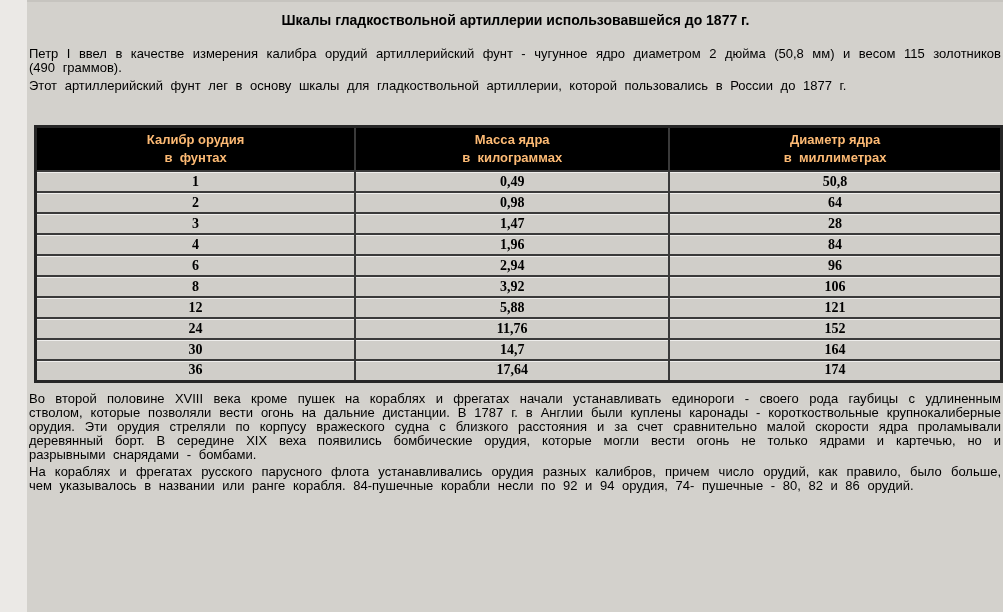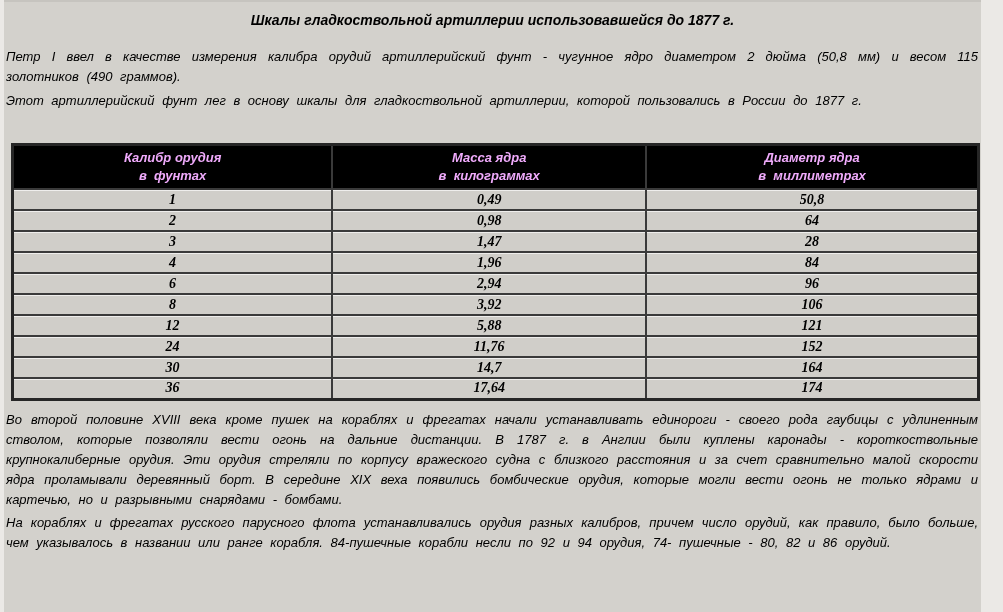--- a/index.html
+++ b/index.html
@@ -8,58 +8,57 @@
   }
   body {
     width: 1003px; height: 612px;
     background: #ebe9e6;
     overflow: hidden;
     font-family: "Liberation Sans", sans-serif;
     color: #000;
   }
   .content {
     position: absolute;
-    left: 4px; top: 0;
+    left: 27px; top: 0;
     width: 977px; height: 612px;
     background: #d3d1cc;
     border-top: 2px solid #c6c4bf;
-    font-style: italic;
   }
   .page-title {
     margin: 9px 2px 0 2px;
     text-align: center;
     font-size: 14px;
     font-weight: bold;
     line-height: 18px;
   }
   p.body-text {
     margin: 16px 3px 0 2px;
     font-size: 13px;
-    line-height: 20px;
+    line-height: 14px;
     text-align: justify;
     word-spacing: 4px;
   }
   p.p-intro-1 { margin-top: 18px; }
   p.p-intro-2 { margin-top: 4px; }
   p.p-outro-1 { margin-top: 9px; }
   p.p-outro-2 { margin-top: 3px; }
 
   table.scale-table {
     margin: 32px 0 0 7px;
     width: 969px;
     border-collapse: collapse;
     border: 3px solid #262626;
     table-layout: fixed;
   }
   .scale-table col.c1 { width: 33.1%; }
   .scale-table col.c2 { width: 32.5%; }
   .scale-table col.c3 { width: 34.4%; }
   .scale-table th {
     background: #000000;
-    color: #f0abfc;
+    color: #fdba74;
     font-family: "Liberation Sans", sans-serif;
     font-weight: bold;
     font-size: 13px;
     line-height: 18px;
     padding: 3px 0;
     border: 2px solid #3a3a3a;
     text-align: center;
     vertical-align: middle;
   }
   .scale-table th .h-line { display: block; }

